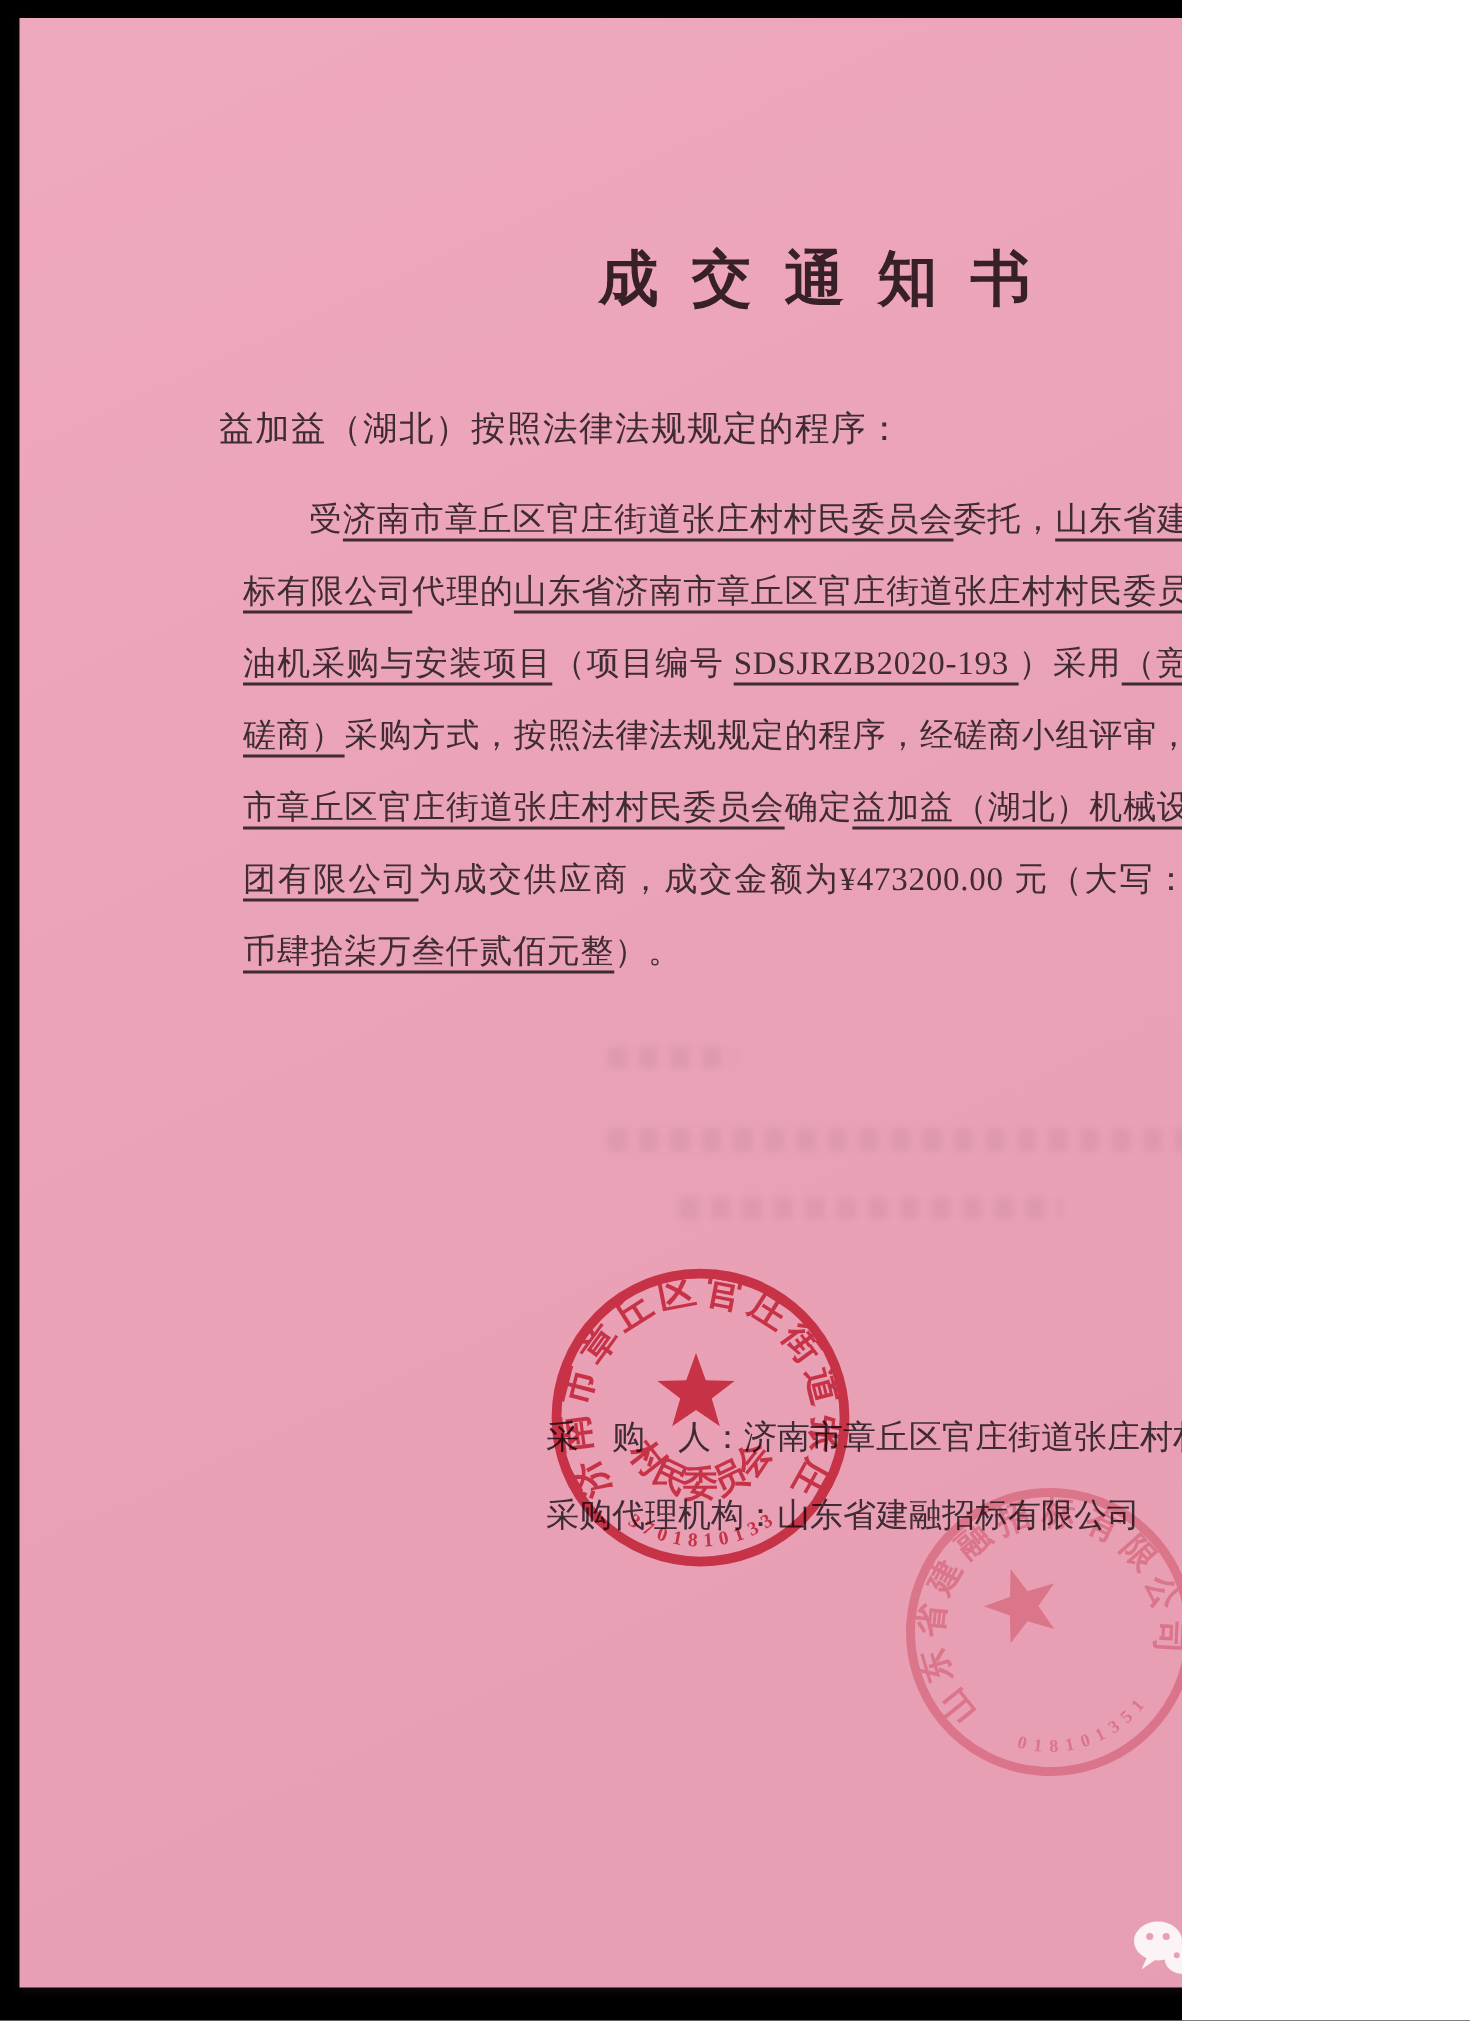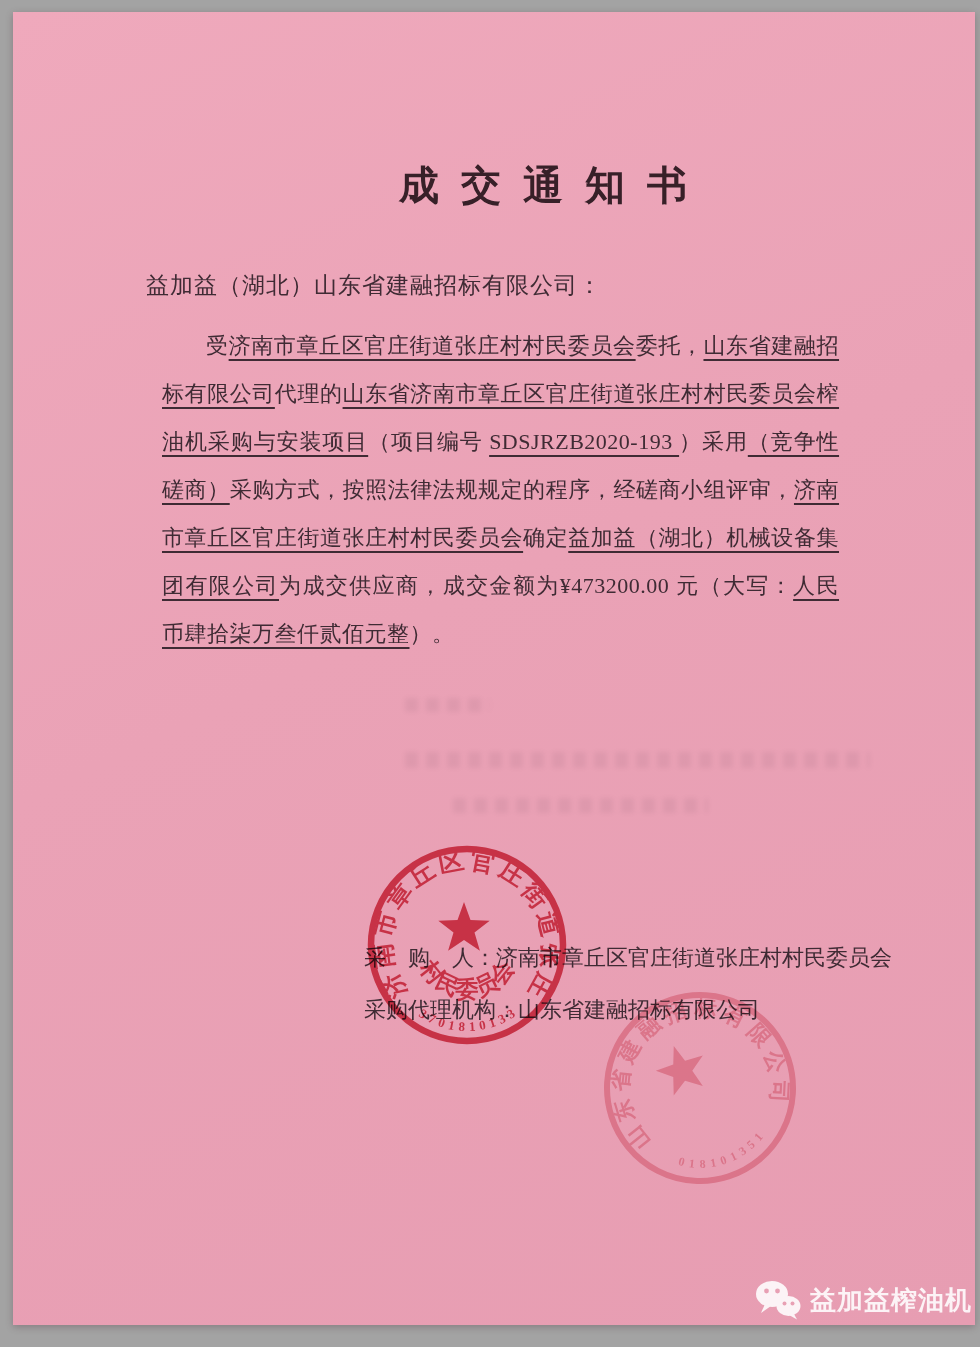--- a/index.html
+++ b/index.html
@@ -1,16 +1,16 @@
 <!DOCTYPE html>
 <html><head>
 <meta charset="utf-8">
 <style>
   html,body{margin:0;padding:0;}
-  .page{position:relative;width:980px;height:1347px;background:#a3a3a3;overflow:hidden;
+  .page{position:relative;width:788px;height:1347px;background:#000000;overflow:hidden;
         font-family:"Liberation Serif","DejaVu Serif",serif;color:#3f2b34;}
   .paper{position:absolute;left:13px;top:12px;width:962px;height:1313px;
          background:linear-gradient(155deg,#efa9bc 0%,#eaa2b6 45%,#e79db2 100%);
          box-shadow:0 2px 7px rgba(70,35,50,.3);}
   .doc-title{position:absolute;top:146px;left:0;width:100%;text-align:center;
              transform:translateX(52px);font-size:40px;font-weight:bold;
              letter-spacing:6px;color:#372028;}
   .addressee{position:absolute;left:133px;top:258px;font-size:23px;letter-spacing:1px;}
   .body-text{position:absolute;left:133px;top:294px;width:709px;font-size:22px;
              line-height:48px;text-align:justify;letter-spacing:.5px;}
@@ -35,21 +35,21 @@
   .seal text{font-family:"Liberation Serif","DejaVu Serif",serif;font-weight:bold;}
 </style>
 </head>
 <body>
 
 <div class="page">
   <div class="paper">
 
     <div class="doc-title">成 交 通 知 书</div>
 
-    <div class="addressee">益加益（湖北）山东省建融招标有限公司：</div>
+    <div class="addressee">益加益（湖北）按照法律法规规定的程序：</div>
 
     <div class="body-text">
       <p><span>受</span><span class="u">济南市章丘区官庄街道张庄村村民委员会</span><span>委托，</span><span class="u">山东省建融招标有限公司</span><span>代理的</span><span class="u">山东省济南市章丘区官庄街道张庄村村民委员会榨油机采购与安装项目</span><span>（项目编号 </span><span class="u">SDSJRZB2020-193 </span><span>）采用</span><span class="u">（竞争性磋商）</span><span>采购方式，按照法律法规规定的程序，经磋商小组评审，</span><span class="u">济南市章丘区官庄街道张庄村村民委员会</span><span>确定</span><span class="u">益加益（湖北）机械设备集团有限公司</span><span>为成交供应商，成交金额为¥473200.00 元（大写：</span><span class="u">人民币肆拾柒万叁仟贰佰元整</span><span>）。</span></p>
 
 
     </div>
 
     <div class="signature">
       <div class="sig-row"><span>采　购　人：</span><span>济南市章丘区官庄街道张庄村村民委员会</span></div>
       <div class="sig-row"><span>采购代理机构：</span><span>山东省建融招标有限公司</span></div>

